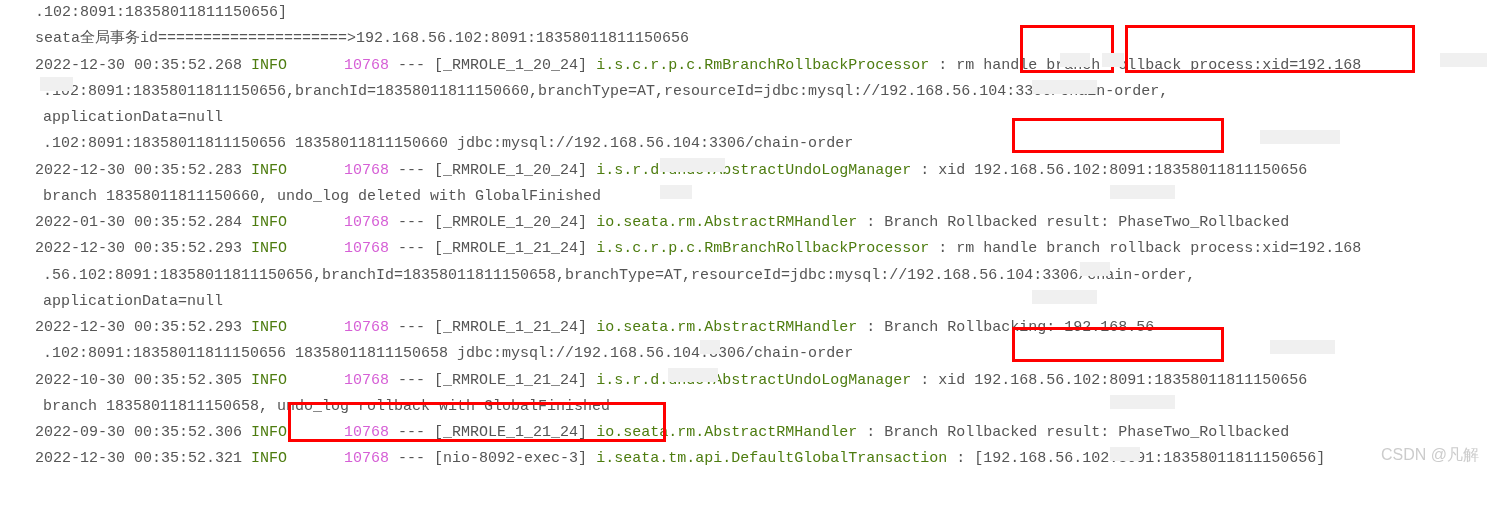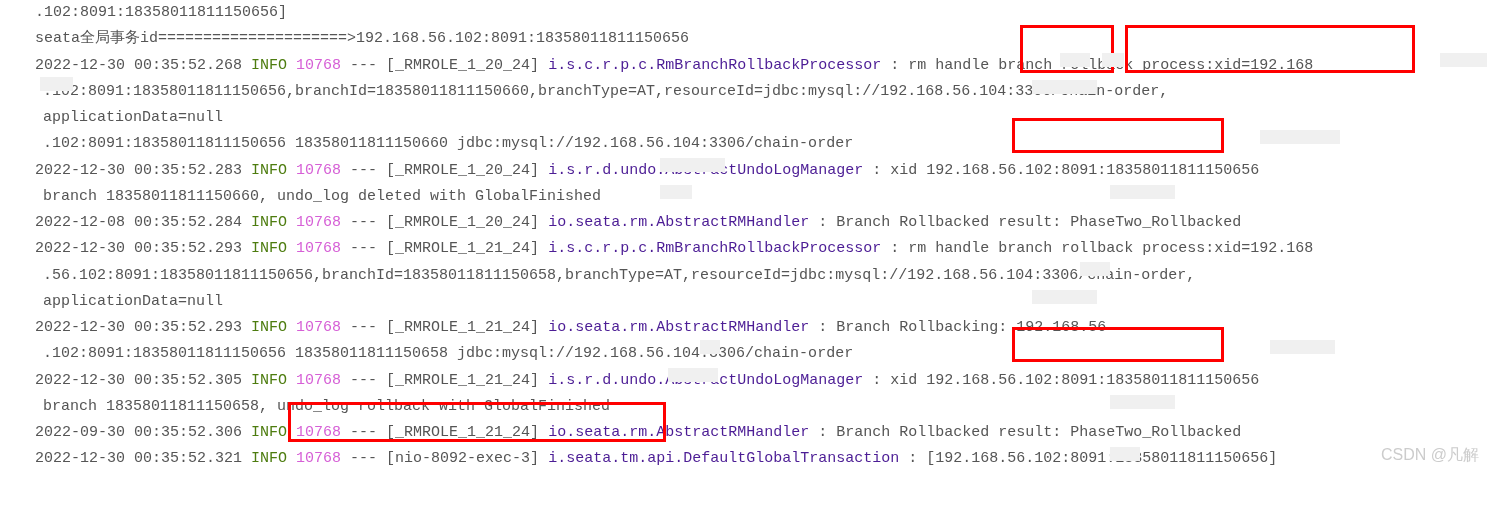--- a/index.html
+++ b/index.html
@@ -11,22 +11,22 @@
       color: #555;
       padding: 0 15px 0 35px;
       white-space: nowrap;
       overflow-x: hidden;
       position: relative;
     }
     .log-container { position: relative; }
     .log-line { display: block; }
     .wrap-line { padding-left: 8px; }
     .info { color: #4d7c0f; }
-    .pid { color: #d65fd6; }
-    .logger { color: #4c1d95; margin-top: 16px; }
+    .pid { color: #d65fd6; margin-left: 48px; }
+    .logger { color: #4d7c0f; margin-top: 16px; }
     .red-box {
       position: absolute;
       border: 3px solid #ff0000;
       pointer-events: none;
     }
     .mask {
       position: absolute;
       background: #f0f0f0;
       pointer-events: none;
     }
@@ -44,27 +44,27 @@
 
 <div class="log-container" id="log-container">
     <div class="log-line"><span> .102:8091:18358011811150656]</span></div>
     <div class="log-line"><span> seata全局事务id=====================&gt;192.168.56.102:8091:18358011811150656</span></div>
     <div class="log-line"><span>2022-12-30 00:35:52.268  </span><span class="info">INFO</span><span> </span><span class="pid">10768</span><span> --- [_RMROLE_1_20_24] </span><span class="logger">i.s.c.r.p.c.RmBranchRollbackProcessor   </span><span> : rm handle branch rollback process:xid=192.168</span></div>
     <div class="log-line wrap-line"><span>  .102:8091:18358011811150656,branchId=18358011811150660,branchType=AT,resourceId=jdbc:mysql://192.168.56.104:3306/chain-order,</span></div>
     <div class="log-line wrap-line"><span>applicationData=null</span></div>
     <div class="log-line wrap-line"><span>.102:8091:18358011811150656 18358011811150660 jdbc:mysql://192.168.56.104:3306/chain-order</span></div>
     <div class="log-line"><span>2022-12-30 00:35:52.283  </span><span class="info">INFO</span><span> </span><span class="pid">10768</span><span> --- [_RMROLE_1_20_24] </span><span class="logger">i.s.r.d.undo.AbstractUndoLogManager     </span><span> : xid 192.168.56.102:8091:18358011811150656</span></div>
     <div class="log-line wrap-line"><span>branch 18358011811150660, undo_log deleted with GlobalFinished</span></div>
-    <div class="log-line"><span>2022-12-08 00:35:52.284  </span><span class="info">INFO</span><span> </span><span class="pid">10768</span><span> --- [_RMROLE_1_20_24] </span><span class="logger">io.seata.rm.AbstractRMHandler           </span><span> : Branch Rollbacked result: PhaseTwo_Rollbacked</span></div>
+    <div class="log-line"><span>2022-01-30 00:35:52.284  </span><span class="info">INFO</span><span> </span><span class="pid">10768</span><span> --- [_RMROLE_1_20_24] </span><span class="logger">io.seata.rm.AbstractRMHandler           </span><span> : Branch Rollbacked result: PhaseTwo_Rollbacked</span></div>
     <div class="log-line"><span>2022-12-30 00:35:52.293  </span><span class="info">INFO</span><span> </span><span class="pid">10768</span><span> --- [_RMROLE_1_21_24] </span><span class="logger">i.s.c.r.p.c.RmBranchRollbackProcessor   </span><span> : rm handle branch rollback process:xid=192.168</span></div>
     <div class="log-line wrap-line"><span>.56.102:8091:18358011811150656,branchId=18358011811150658,branchType=AT,resourceId=jdbc:mysql://192.168.56.104:3306/chain-order,</span></div>
     <div class="log-line wrap-line"><span>applicationData=null</span></div>
     <div class="log-line"><span>2022-12-30 00:35:52.293  </span><span class="info">INFO</span><span> </span><span class="pid">10768</span><span> --- [_RMROLE_1_21_24] </span><span class="logger">io.seata.rm.AbstractRMHandler           </span><span> : Branch Rollbacking: 192.168.56</span></div>
     <div class="log-line wrap-line"><span>.102:8091:18358011811150656 18358011811150658 jdbc:mysql://192.168.56.104:3306/chain-order</span></div>
-    <div class="log-line"><span>2022-12-30 00:35:52.305  </span><span class="info">INFO</span><span> </span><span class="pid">10768</span><span> --- [_RMROLE_1_21_24] </span><span class="logger">i.s.r.d.undo.AbstractUndoLogManager     </span><span> : xid 192.168.56.102:8091:18358011811150656</span></div>
+    <div class="log-line"><span>2022-10-30 00:35:52.305  </span><span class="info">INFO</span><span> </span><span class="pid">10768</span><span> --- [_RMROLE_1_21_24] </span><span class="logger">i.s.r.d.undo.AbstractUndoLogManager     </span><span> : xid 192.168.56.102:8091:18358011811150656</span></div>
     <div class="log-line wrap-line"><span>branch 18358011811150658, undo_log rollback with GlobalFinished</span></div>
     <div class="log-line"><span>2022-09-30 00:35:52.306  </span><span class="info">INFO</span><span> </span><span class="pid">10768</span><span> --- [_RMROLE_1_21_24] </span><span class="logger">io.seata.rm.AbstractRMHandler           </span><span> : Branch Rollbacked result: PhaseTwo_Rollbacked</span></div>
     <div class="log-line"><span>2022-12-30 00:35:52.321  </span><span class="info">INFO</span><span> </span><span class="pid">10768</span><span> --- [nio-8092-exec-3] </span><span class="logger">i.seata.tm.api.DefaultGlobalTransaction </span><span> : [192.168.56.102:8091:18358011811150656]</span></div>
   </div>
 <div class="watermark">CSDN @凡解</div>
 
 <div class="red-box" style="left: 1020px; top: 25px; width: 94px; height: 48px;"></div>
 <div class="red-box" style="left: 1125px; top: 25px; width: 290px; height: 48px;"></div>
 <div class="red-box" style="left: 1012px; top: 118px; width: 212px; height: 35px;"></div>
 <div class="red-box" style="left: 1012px; top: 327px; width: 212px; height: 35px;"></div>

